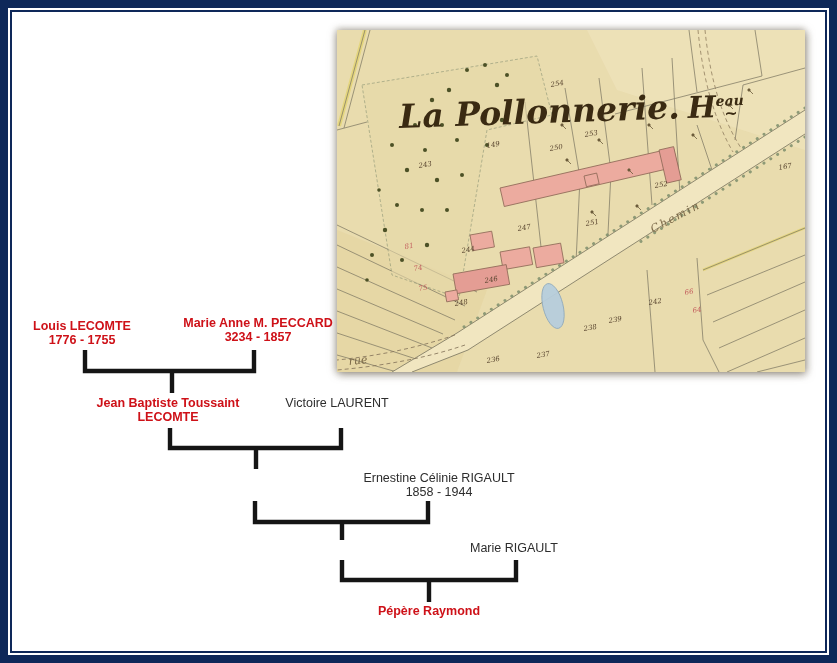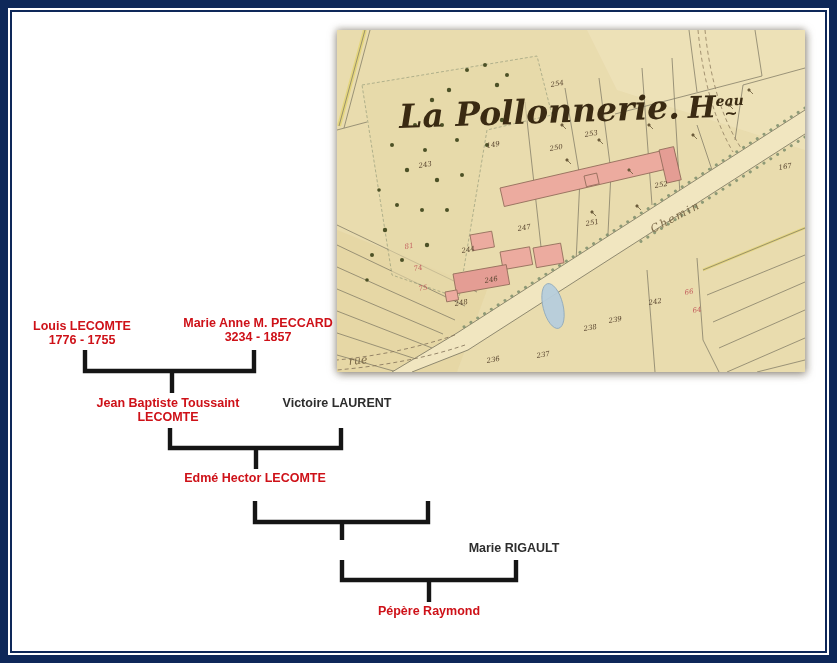--- a/index.html
+++ b/index.html
@@ -15,21 +15,21 @@
   .map-title{font-family:"DejaVu Serif",serif;font-style:italic;font-weight:bold;fill:#3a2a12;}
   .map-cursive{font-family:"DejaVu Serif",serif;font-style:italic;fill:#7a6847;}
   .pn{font-family:"DejaVu Serif",serif;font-style:italic;font-size:7px;}
   .pn-d{fill:#5a4630;}
   .pn-r{fill:#c4605f;}
   
   .tree-lines{position:absolute;left:0;top:0;z-index:10;pointer-events:none;}
   .person{position:absolute;width:190px;text-align:center;font-size:12.5px;line-height:13.5px;z-index:20;}
   .person .dates:empty{display:none;}
   .person.red{color:#ce1118;font-weight:700;}
-  .person.black{color:#2d2d2d;font-weight:700;}
+  .person.black{color:#2d2d2d;font-weight:400;}
   .p0{left:-13px;top:320px}  .p1{left:163px;top:317px}
   .p2{left:73px;top:397px}   .p3{left:242px;top:397px}
   .p4{left:160px;top:472px}  .p5{left:344px;top:472px}
   .p6{left:247px;top:542px}  .p7{left:419px;top:542px}
   .p8{left:334px;top:605px}
 </style>
 </head>
 <body>
 
 <div class="stage">
@@ -213,21 +213,24 @@
     <div class="name">Marie Anne M. PECCARD</div>
     <div class="dates">3234 - 1857</div>
   </div>
   <div class="person red p2">
     <div class="name">Jean Baptiste Toussaint LECOMTE</div>
   </div>
   <div class="person black p3">
     <div class="name">Victoire LAURENT</div>
   </div>
   <div class="person red p4">
-    <div class="name">Edmé Hector LECOMTE</div>
+  </div>
+  <div class="person black p5">
+    <div class="name">Ernestine Célinie RIGAULT</div>
+    <div class="dates">1858 - 1944</div>
   </div>
   <div class="person black p7">
     <div class="name">Marie RIGAULT</div>
 
   </div>
   <div class="person red p8">
     <div class="name">Pépère Raymond</div>
 
   </div>
 

